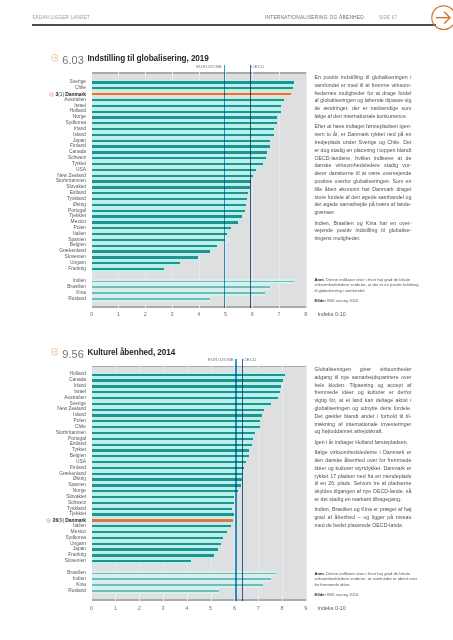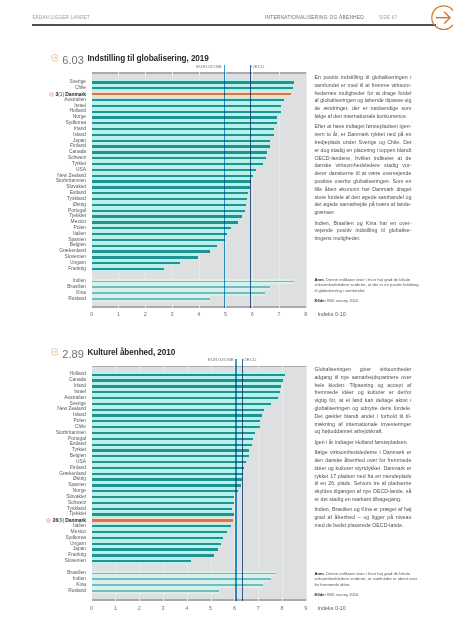--- a/index.html
+++ b/index.html
@@ -215,22 +215,22 @@
 <div class="axisnote" style="top:312.3px">Indeks 0-10</div>
 </div>
 <div>
 <div class="fig-num-icon" style="top:348.30px">
         <svg width="7.7" height="7.7" viewBox="0 0 16 16">
           <circle cx="8" cy="8" r="7.1" fill="none" stroke="#e5a05e" stroke-width="1.2"></circle>
           <path d="M4.3 8 H11.1" stroke="#e5a05e" stroke-width="1.2" fill="none"></path>
           <path d="M8.7 4.9 L11.8 8 L8.7 11.1" stroke="#e5a05e" stroke-width="1.2" fill="none" stroke-linejoin="miter"></path>
         </svg>
       </div>
-<div class="fig-num" style="top:349.20px">2.89</div>
-<div class="fig-title" style="top:349.20px">Kulturel åbenhed, 2010</div>
+<div class="fig-num" style="top:349.20px">9.56</div>
+<div class="fig-title" style="top:349.20px">Kulturel åbenhed, 2014</div>
 <div class="plot" style="left:91.6px;top:365.5px;width:214.20000000000002px;height:235.0px">
 <div class="plot-edge" style="top:0"></div>
 <div class="plot-edge" style="bottom:0"></div>
 <div class="gridline" style="left:23.80px"></div>
 <div class="gridline" style="left:47.60px"></div>
 <div class="gridline" style="left:71.40px"></div>
 <div class="gridline" style="left:95.20px"></div>
 <div class="gridline" style="left:119.00px"></div>
 <div class="gridline" style="left:142.80px"></div>
 <div class="gridline" style="left:166.60px"></div>

